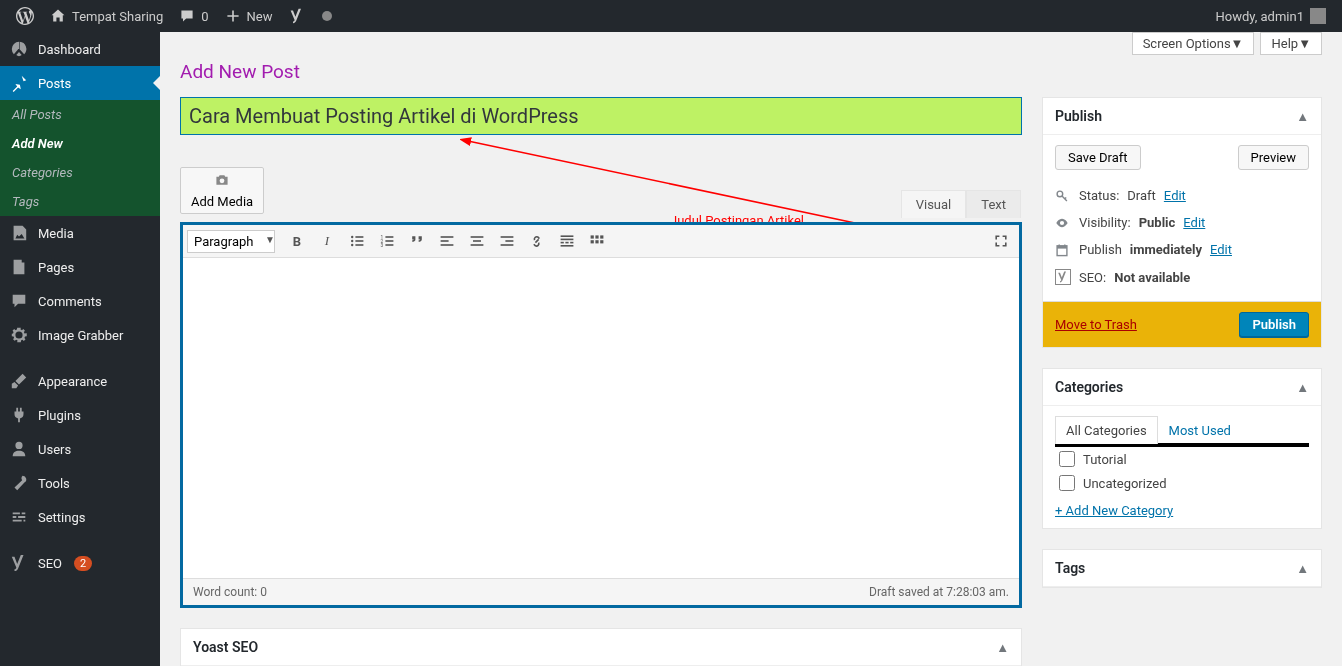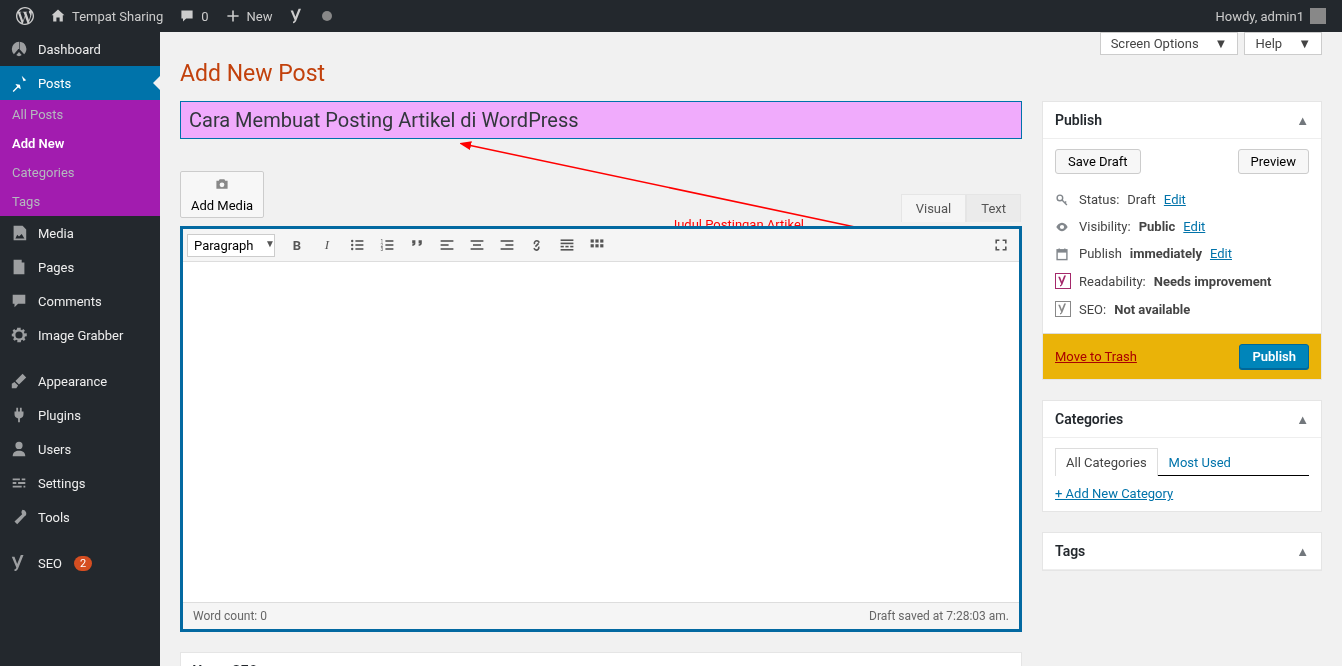--- a/index.html
+++ b/index.html
@@ -11,64 +11,64 @@
 .topbar .avatar { width: 16px; height: 16px; background: #888; }
 
 .layout { display: flex; height: 634px; }
 
 .sidebar { width: 160px; background: #23282d; color: #eee; flex-shrink: 0; overflow-y: auto; }
 .sidebar-item { display: flex; align-items: center; gap: 8px; padding: 8px 8px 8px 10px; color: #eee; cursor: pointer; position: relative; }
 .sidebar-item.active { background: #0073aa; color: #fff; }
 .sidebar-item.active::after { content: ""; position: absolute; right: -1px; top: 50%; transform: translateY(-50%); border: 8px solid transparent; border-right-color: #f1f1f1; }
 .sidebar-item .icon { width: 20px; text-align: center; opacity: .6; flex-shrink: 0; }
 .sidebar-item.active .icon { opacity: 1; }
-.submenu { background: #a21caf; }
+.submenu { background: #14532d; font-style: italic; }
 .submenu-item { padding: 7px 12px; color: #b4b9be; cursor: pointer; font-size: 13px; }
 .submenu-item.current { color: #fff; font-weight: 600; }
 .badge { background: #d54e21; color: #fff; border-radius: 10px; padding: 1px 6px; font-size: 11px; margin-left: 4px; }
 
 .main { flex: 1; padding: 10px 20px 0 20px; overflow-y: auto; position: relative; }
 .topright { position: absolute; right: 20px; top: 0; display: flex; gap: 6px; }
-.topright-btn { background: #fff; border: 1px solid #ccc; padding: 3px 10px; font-size: 13px; cursor: pointer; display: flex; align-items: center; gap: 16px; }
-h1.page-title { font-size: 23px; font-weight: 400; color: #c2410c; margin: 18px 0 14px 0; }
+.topright-btn { background: #fff; border: 1px solid #ccc; padding: 3px 10px; font-size: 13px; cursor: pointer; display: flex; align-items: center; gap: 0; }
+h1.page-title { font-size: 19px; font-weight: 400; color: #a21caf; margin: 18px 0 14px 0; }
 
 .cols { display: flex; gap: 20px; }
 .col-main { flex: 1; }
 .col-side { width: 280px; }
 
-.title-input { width: 100%; font-size: 20px; padding: 6px 8px; border: 1px solid #0073aa; background: #f0abfc; outline: none; color: #32373c; }
+.title-input { width: 100%; font-size: 20px; padding: 6px 8px; border: 1px solid #0073aa; background: #bef264; outline: none; color: #32373c; }
 
 .add-media-btn { margin: 32px 0 8px 0; display: inline-flex; align-items: center; gap: 6px; padding: 4px 10px; border: 1px solid #ccc; background: #f7f7f7; cursor: pointer; font-size: 13px; border-radius: 2px; flex-direction: column; }
 
 .editor-wrap { border: 3px solid #0369a1; background: #fff; }
 .editor-tabs { float: right; margin-top: -32px; margin-right: 1px; }
 .editor-tab { display: inline-block; padding: 6px 14px; background: #ebebeb; border: 1px solid #e5e5e5; border-bottom: none; cursor: pointer; color: #555; }
 .editor-tab.active { background: #f5f5f5; }
 .toolbar { background: #f5f5f5; border-bottom: 1px solid #ddd; padding: 2px 4px; display: flex; align-items: center; gap: 2px; position: relative; }
 .format-select { border: 1px solid #ccc; padding: 3px 20px 3px 6px; background: #fff; font-size: 13px; margin-right: 6px; cursor: pointer; appearance: none; position: relative; }
 .tb-btn { width: 28px; height: 28px; display: inline-flex; align-items: center; justify-content: center; cursor: pointer; color: #555; }
 .tb-btn.right { margin-left: auto; }
 .editor-area { height: 320px; background: #fff; }
-.editor-footer { background: #f5f5f5; border-top: 1px solid #ddd; display: flex; justify-content: space-between; padding: 6px 10px; color: #666; font-size: 12px; margin-top: 20px; }
+.editor-footer { background: #f5f5f5; border-top: 1px solid #ddd; display: flex; justify-content: space-between; padding: 6px 10px; color: #666; font-size: 12px; }
 
 .panel { background: #fff; border: 1px solid #e5e5e5; margin-bottom: 20px; }
 .panel-head { padding: 10px 12px; border-bottom: 1px solid #eee; display: flex; justify-content: space-between; align-items: center; cursor: pointer; }
 .panel-head h2 { font-size: 14px; font-weight: 600; color: #23282d; }
 .panel-toggle { color: #72777c; cursor: pointer; }
 .panel-body { padding: 10px 12px; }
 
 .btn { border: 1px solid #ccc; background: #f7f7f7; padding: 4px 12px; cursor: pointer; font-size: 13px; border-radius: 3px; }
 .btn.primary { background: #0085ba; border-color: #006799; color: #fff; font-weight: 600; box-shadow: 0 1px 0 #006799; }
 .pub-row { display: flex; align-items: center; gap: 8px; padding: 6px 0; color: #444; }
 .pub-row .icon { width: 16px; color: #82878c; flex-shrink: 0; }
 .editlink { color: #0073aa; text-decoration: underline; cursor: pointer; }
 .trashlink { color: #a00; text-decoration: underline; cursor: pointer; }
 .pub-major { border-top: 1px solid #ddd; padding: 10px 12px; display: flex; justify-content: space-between; align-items: center; background: #eab308; margin: 10px -12px -10px -12px; }
 
-.cat-tabs { display: flex; gap: 0; border-bottom: 1px solid #000000; margin-bottom: 10px; }
+.cat-tabs { display: flex; gap: 0; border-bottom: 4px solid #000000; }
 .cat-tab { padding: 6px 10px; cursor: pointer; border: 1px solid transparent; border-bottom: none; margin-bottom: -1px; }
 .cat-tab.active { border-color: #ddd; background: #fff; }
 .cat-tab.link { color: #0073aa; }
 .cat-list { padding: 0 4px 8px 4px; }
 .cat-cb { display: flex; align-items: center; gap: 8px; padding: 4px 0; }
 .cat-cb input { width: 16px; height: 16px; }
 .addcat { color: #0073aa; text-decoration: underline; cursor: pointer; display: inline-block; }
 
 .yoast-ico { display:inline-flex; align-items:center; justify-content:center; width:16px; height:16px; }
 
@@ -213,32 +213,32 @@
         <span class="icon">
           <svg width="18" height="18" viewBox="0 0 20 20" fill="currentColor">
             <path d="M10 10a4 4 0 1 0 0-8 4 4 0 0 0 0 8zm-7 8c0-4 3-6 7-6s7 2 7 6z"></path>
           </svg>
         </span>
         <span>Users</span>
       </div>
     <div class="sidebar-item">
         <span class="icon">
           <svg width="18" height="18" viewBox="0 0 20 20" fill="currentColor">
+            <path d="M14 2a4 4 0 0 1 2 7.5L8 18l-3-3 8.5-8A4 4 0 0 1 14 2z"></path>
+          </svg>
+        </span>
+        <span>Tools</span>
+      </div>
+    <div class="sidebar-item">
+        <span class="icon">
+          <svg width="18" height="18" viewBox="0 0 20 20" fill="currentColor">
             <path d="M3 5h8v2H3zm10 0h4v2h-4zM3 9h4v2H3zm6 0h8v2H9zm-6 4h10v2H3zm12 0h2v2h-2z"></path>
           </svg>
         </span>
         <span>Settings</span>
-      </div>
-    <div class="sidebar-item">
-        <span class="icon">
-          <svg width="18" height="18" viewBox="0 0 20 20" fill="currentColor">
-            <path d="M14 2a4 4 0 0 1 2 7.5L8 18l-3-3 8.5-8A4 4 0 0 1 14 2z"></path>
-          </svg>
-        </span>
-        <span>Tools</span>
       </div>
     <div style="height:12px"></div>
     <div class="sidebar-item">
         <span class="icon">
           <svg width="18" height="18" viewBox="0 0 20 20" fill="currentColor">
             <path d="M5 3l3 8 4-10h3l-6 15c-1 2-2 3-4 3v-2c1 0 2-1 2-2L2 3h3z"></path>
           </svg>
         </span>
         <span>SEO</span>
         <span class="badge">2</span>
@@ -425,29 +425,20 @@
                     <rect x="3" y="4" width="14" height="14" fill="none" stroke="currentColor" stroke-width="2"></rect>
                     <rect x="3" y="4" width="14" height="4"></rect>
                     <path d="M6 2v4M14 2v4" stroke="currentColor" stroke-width="2"></path>
                   </svg>
                 </span>
                 <span>Publish</span> 
                 <b>immediately</b> 
                 <a class="editlink">Edit</a>
               </div>
             <div class="pub-row">
-                <span class="icon yoast-ico" style="color:#a4286a;border:1px solid #a4286a;width:16px;height:16px">
-                  <svg width="12" height="12" viewBox="0 0 20 20" fill="currentColor">
-                    <path d="M5 3l3 8 4-10h3l-6 15c-1 2-2 3-4 3v-2c1 0 2-1 2-2L2 3h3z"></path>
-                  </svg>
-                </span>
-                <span>Readability:</span> 
-                <b>Needs improvement</b>
-              </div>
-            <div class="pub-row">
                 <span class="icon yoast-ico" style="color:#888;border:1px solid #888;width:16px;height:16px">
                   <svg width="12" height="12" viewBox="0 0 20 20" fill="currentColor">
                     <path d="M5 3l3 8 4-10h3l-6 15c-1 2-2 3-4 3v-2c1 0 2-1 2-2L2 3h3z"></path>
                   </svg>
                 </span>
                 <span>SEO:</span> 
                 <b>Not available</b>
               </div>
             <div class="pub-major">
               <a class="trashlink">Move to Trash</a>
@@ -459,20 +450,30 @@
         <div class="panel">
           <div class="panel-head">
             <h2>Categories</h2>
             <span class="panel-toggle">▲</span>
           </div>
           <div class="panel-body">
             <div class="cat-tabs">
               <span class="cat-tab active">All Categories</span>
               <span class="cat-tab link">Most Used</span>
             </div>
+            <div class="cat-list">
+              <label class="cat-cb">
+                  <input type="checkbox" style="">
+                  <span>Tutorial</span>
+                </label>
+              <label class="cat-cb">
+                  <input type="checkbox" style="">
+                  <span>Uncategorized</span>
+                </label>
+            </div>
             <a class="addcat">+ Add New Category</a>
           </div>
         </div>
 
         <div class="panel">
           <div class="panel-head">
             <h2>Tags</h2>
             <span class="panel-toggle">▲</span>
           </div>
         </div>

